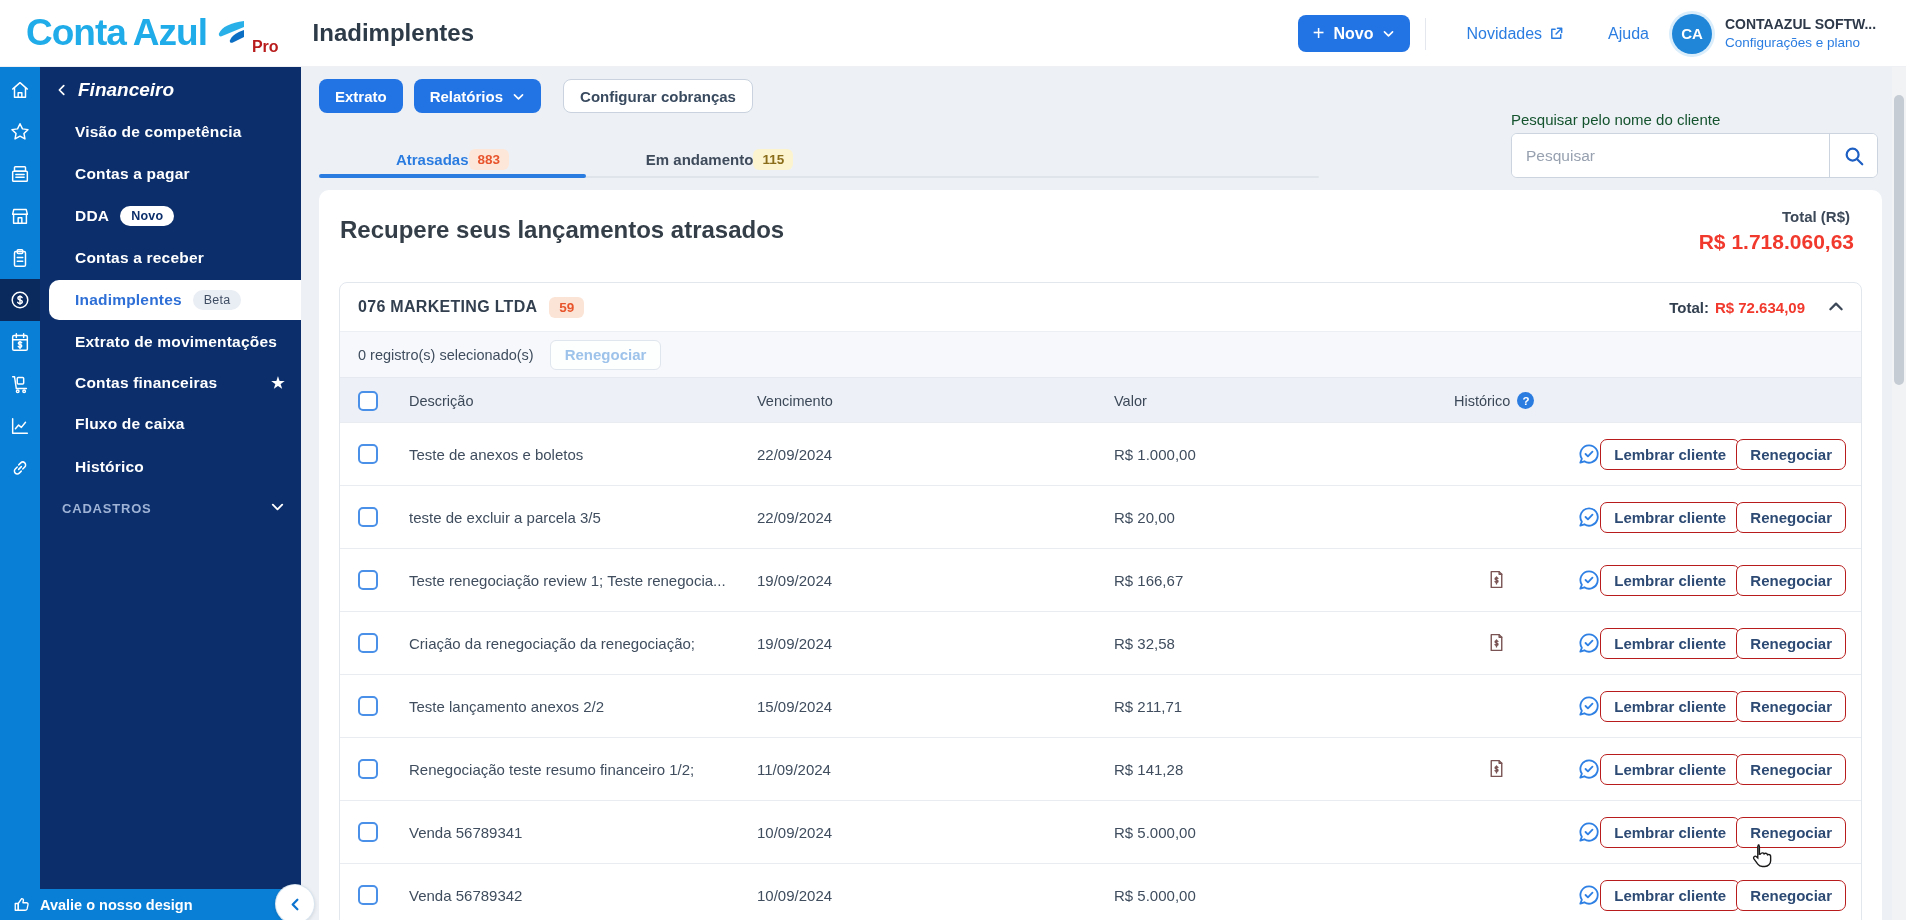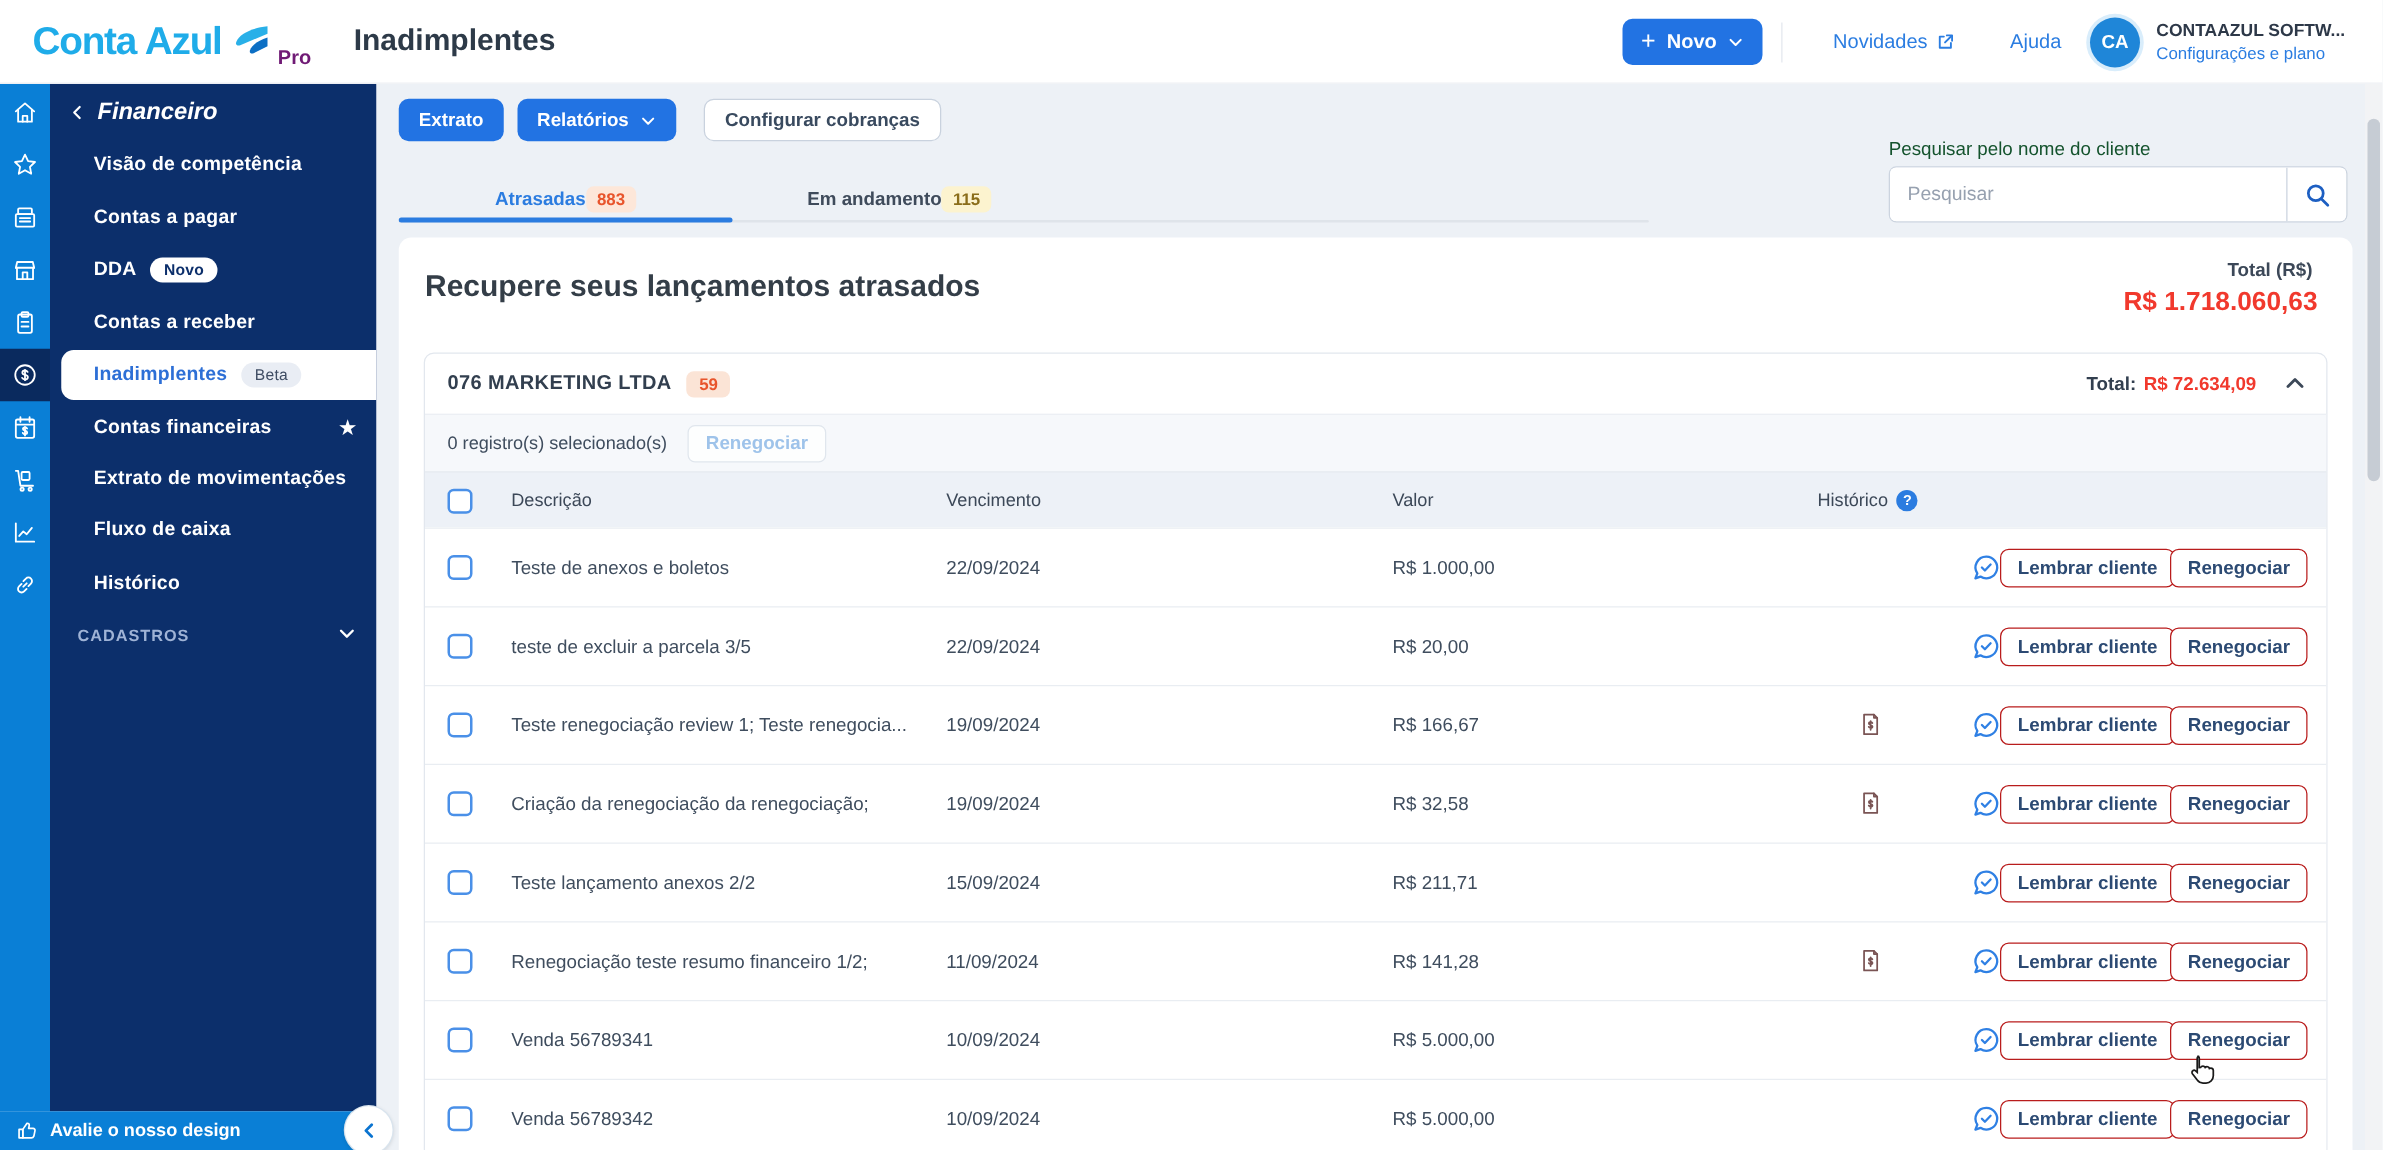--- a/index.html
+++ b/index.html
@@ -7,24 +7,24 @@
   body {
     position:relative; overflow:hidden;
     font-family:"Liberation Sans", sans-serif;
     background:#edf1f6; color:#3c4858;
   }
 
   
   .topbar { position:absolute; top:0; left:0; right:0; height:67px; background:#fff;
     display:flex; align-items:center; padding-left:26px; z-index:30; border-bottom:1px solid #eef0f4; }
   .logo { display:flex; align-items:center; cursor:pointer; }
-  .logo-word { font-size:31px; font-weight:700; color:#1face9; letter-spacing:-1px; }
+  .logo-word { font-size:37px; font-weight:700; color:#1face9; letter-spacing:-1px; }
   .logo-word + .logo-word { margin-left:7px; }
   .logo-mark { margin-left:8px; display:flex; }
-  .logo-pro { margin-left:7px; margin-top:28px; font-size:16px; font-weight:700; color:#701a75; }
+  .logo-pro { margin-left:7px; margin-top:28px; font-size:16px; font-weight:700; color:#b91c1c; }
   .page-title { margin-left:34px; font-size:24px; font-weight:700; color:#2d3a48; }
 
   .top-right { position:absolute; right:13px; top:0; height:67px; display:flex; align-items:center; }
   .btn-novo { background:#2273e3; border:none; color:#fff; font-family:inherit; font-size:16px; font-weight:700;
     height:37px; padding:0 15px; border-radius:8px; display:inline-flex; align-items:center; gap:9px; cursor:pointer; }
   .plus-glyph::before { content:"+"; font-size:20px; font-weight:400; line-height:1; }
   .v-div { width:1px; height:32px; background:#e4e8ee; margin:0 40px 0 15px; }
   .top-link { color:#2b7de1; font-size:16px; text-decoration:none; display:inline-flex; align-items:center; gap:7px; cursor:pointer; }
   .link-ajuda { margin-left:44px; }
   .avatar { margin-left:23px; width:40px; height:40px; border-radius:50%; background:#1f86d8;
@@ -328,28 +328,28 @@
 
       </div>
 
       <div class="p-item selected">
         <span>Inadimplentes</span>
         <span class="badge-pill badge-beta">Beta</span>
 
       </div>
 
       <div class="p-item">
+        <span>Extrato de movimentações</span>
+
+      </div>
+
+      <div class="p-item">
         <span>Contas financeiras</span>
 
         <span class="item-star"></span>
-      </div>
-
-      <div class="p-item">
-        <span>Extrato de movimentações</span>
-
       </div>
 
       <div class="p-item">
         <span>Fluxo de caixa</span>
 
       </div>
 
       <div class="p-item">
         <span>Histórico</span>
 

